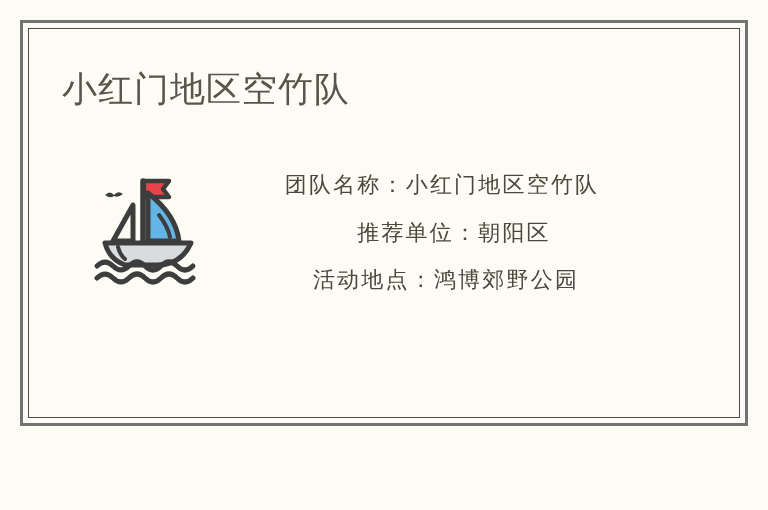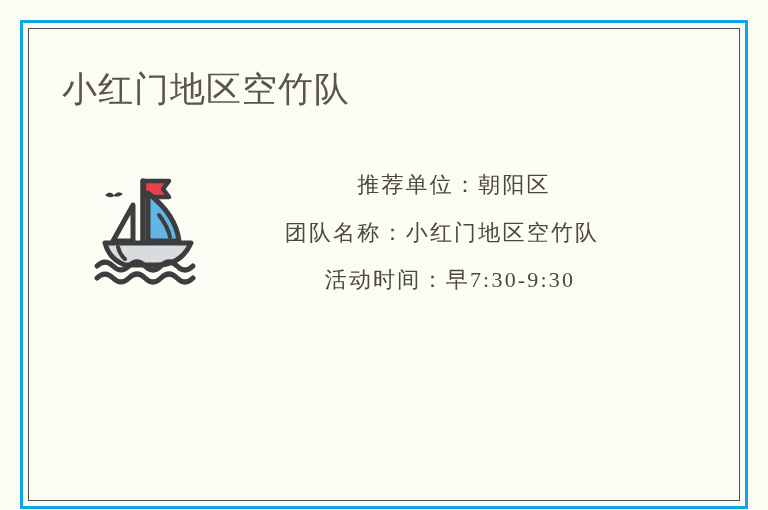--- a/index.html
+++ b/index.html
@@ -12,23 +12,23 @@
     background: #fcfcf4;
     font-family: "Liberation Sans", sans-serif;
     overflow: hidden;
   }
 
   #card {
     position: absolute;
     left: 20px;
     top: 20px;
     width: 728px;
-    height: 489px;
+    height: 406px;
     box-sizing: border-box;
-    border: 3px solid #0ea5e9;
+    border: 3px solid #737373;
     background: #fcfcf4;
   }
 
   #card-inner {
     position: absolute;
     left: 5px;
     top: 5px;
     right: 5px;
     bottom: 5px;
     box-sizing: border-box;
@@ -119,20 +119,20 @@
           <path d="M18 76 L104 76 q-10 22 -34 22 L38 98 Q22 92 18 76 Z" fill="#d9dcdf" stroke="#3d3d3d" stroke-width="5" stroke-linejoin="round"></path>
 
           <path d="M31 80 q2 8 7 12" stroke="#3d3d3d" stroke-width="4" fill="none" stroke-linecap="round"></path>
 
           <path d="M10 99 q8 -8 16 0 t16 0 t16 0 t16 0 t16 0 t16 0" fill="none" stroke="#3d3d3d" stroke-width="5" stroke-linecap="round"></path>
           <path d="M10 111 q8 -8 16 0 t16 0 t16 0 t16 0 t16 0 t16 0" fill="none" stroke="#3d3d3d" stroke-width="5" stroke-linecap="round"></path>
         </svg>
       </div>
 
       <div id="detail-lines">
+        <div class="detail-line l1">团队名称：小红门地区空竹队</div>
         <div class="detail-line l0">推荐单位：朝阳区</div>
-        <div class="detail-line l1">团队名称：小红门地区空竹队</div>
-        <div class="detail-line l3">活动时间：早7:30-9:30</div>
+        <div class="detail-line l2">活动地点：鸿博郊野公园</div>
       </div>
 
     </div>
   </div>
 </div>
 
 </body></html>

